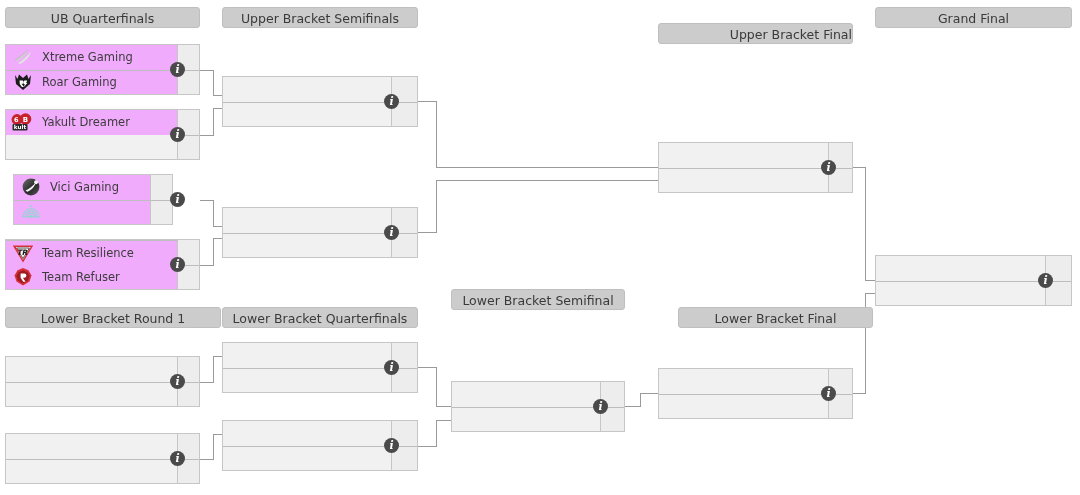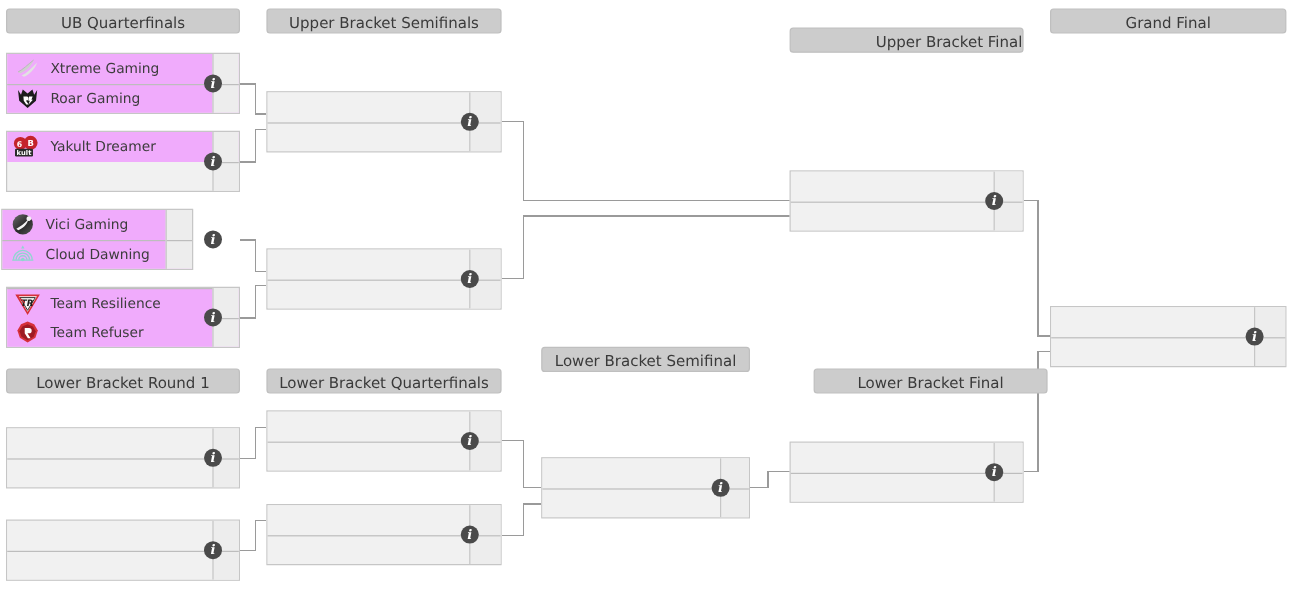--- a/index.html
+++ b/index.html
@@ -112,21 +112,21 @@
       <path d="M418,367 H436 V406 H451" fill="none" stroke="#9a9a9a" stroke-width="1" shape-rendering="crispEdges"></path>
       <path d="M418,446 H436 V420 H451" fill="none" stroke="#9a9a9a" stroke-width="1" shape-rendering="crispEdges"></path>
       <path d="M625,406 H640 V393 H658" fill="none" stroke="#9a9a9a" stroke-width="1" shape-rendering="crispEdges"></path>
     </svg>
 
   <div id="headers-layer">
       <div class="round-header" style="left: 5px; top: 7px; width: 195px;">UB Quarterfinals</div>
       <div class="round-header" style="left: 222px; top: 7px; width: 196px;">Upper Bracket Semifinals</div>
       <div class="round-header" style="left: 658px; top: 23px; width: 195px; text-align: right;">Upper Bracket Final</div>
       <div class="round-header" style="left: 875px; top: 7px; width: 197px;">Grand Final</div>
-      <div class="round-header" style="left: 5px; top: 307px; width: 195px;">Lower Bracket Round 1</div>
+      <div class="round-header" style="left: 5px; top: 307px; width: 216px;">Lower Bracket Round 1</div>
       <div class="round-header" style="left: 222px; top: 307px; width: 196px;">Lower Bracket Quarterfinals</div>
       <div class="round-header" style="left: 451px; top: 289px; width: 174px;">Lower Bracket Semifinal</div>
       <div class="round-header" style="left: 678px; top: 307px; width: 195px;">Lower Bracket Final</div>
     </div>
   <div id="matches-layer">
       <div class="match" style="left: 5px; top: 44px; width: 195px; height: 51px;">
         <div class="team">
           <span class="logo">
             <svg width="22" height="20" viewBox="0 0 22 20">
               <path d="M3 13 C7 11,11 7,16 3 C14 8,10 12,5 14 Z" fill="#cfcfcf"></path>
@@ -163,21 +163,21 @@
               <text x="10" y="17" font-family="DejaVu Sans, sans-serif" font-size="5.6" font-weight="bold" fill="#ffffff" text-anchor="middle">kult</text>
             </svg>
           </span>
           <span class="tname">Yakult Dreamer</span>
         </div>
         <div class="score" style="right: 0px; width: 22px; display: block;">
           <div style="height:50%;display:flex;align-items:center;justify-content:center;"></div>
           <div style="height:50%;display:flex;align-items:center;justify-content:center;border-top:1px solid #bdbdbd;box-sizing:border-box;"></div>
         </div>
       </div>
-      <div class="match" style="left: 1px; top: 174px; width: 160px; height: 51px;">
+      <div class="match" style="left: 13px; top: 174px; width: 160px; height: 51px;">
         <div class="team">
           <span class="logo">
             <svg width="20" height="20" viewBox="0 0 20 20">
               <defs>
                 <linearGradient id="vgg" x1="0" y1="0" x2="1" y2="1">
                   <stop offset="0%" stop-color="#6e6e6e"></stop>
                   <stop offset="55%" stop-color="#2a2a2a"></stop>
                   <stop offset="100%" stop-color="#555555"></stop>
                 </linearGradient>
               </defs>
@@ -194,21 +194,20 @@
               <g fill="none" stroke="#8ed6cf" stroke-width="1.1">
                 <path d="M3.2 14.5 a7.8 7.8 0 0 1 15.6 0"></path>
                 <path d="M5.4 14.5 a5.6 5.6 0 0 1 11.2 0"></path>
                 <path d="M7.6 14.5 a3.4 3.4 0 0 1 6.8 0"></path>
                 <path d="M2.2 14.8 h17.6"></path>
               </g>
               <circle cx="11" cy="14.2" r="1.5" fill="#8ed6cf"></circle>
               <path d="M11 2.6 l1.4 2.4 h-2.8 z" fill="#8ed6cf"></path>
             </svg>
           </span>
-          <span class="tname">Cloud Dawning</span>
         </div>
         <div class="score" style="right: 0px; width: 22px; display: block;">
           <div style="height:50%;display:flex;align-items:center;justify-content:center;"></div>
           <div style="height:50%;display:flex;align-items:center;justify-content:center;border-top:1px solid #bdbdbd;box-sizing:border-box;"></div>
         </div>
       </div>
       <div class="match" style="left: 5px; top: 239px; width: 195px; height: 51px;">
         <div class="team bottom">
           <span class="logo">
             <svg width="22" height="20" viewBox="0 0 22 20">

